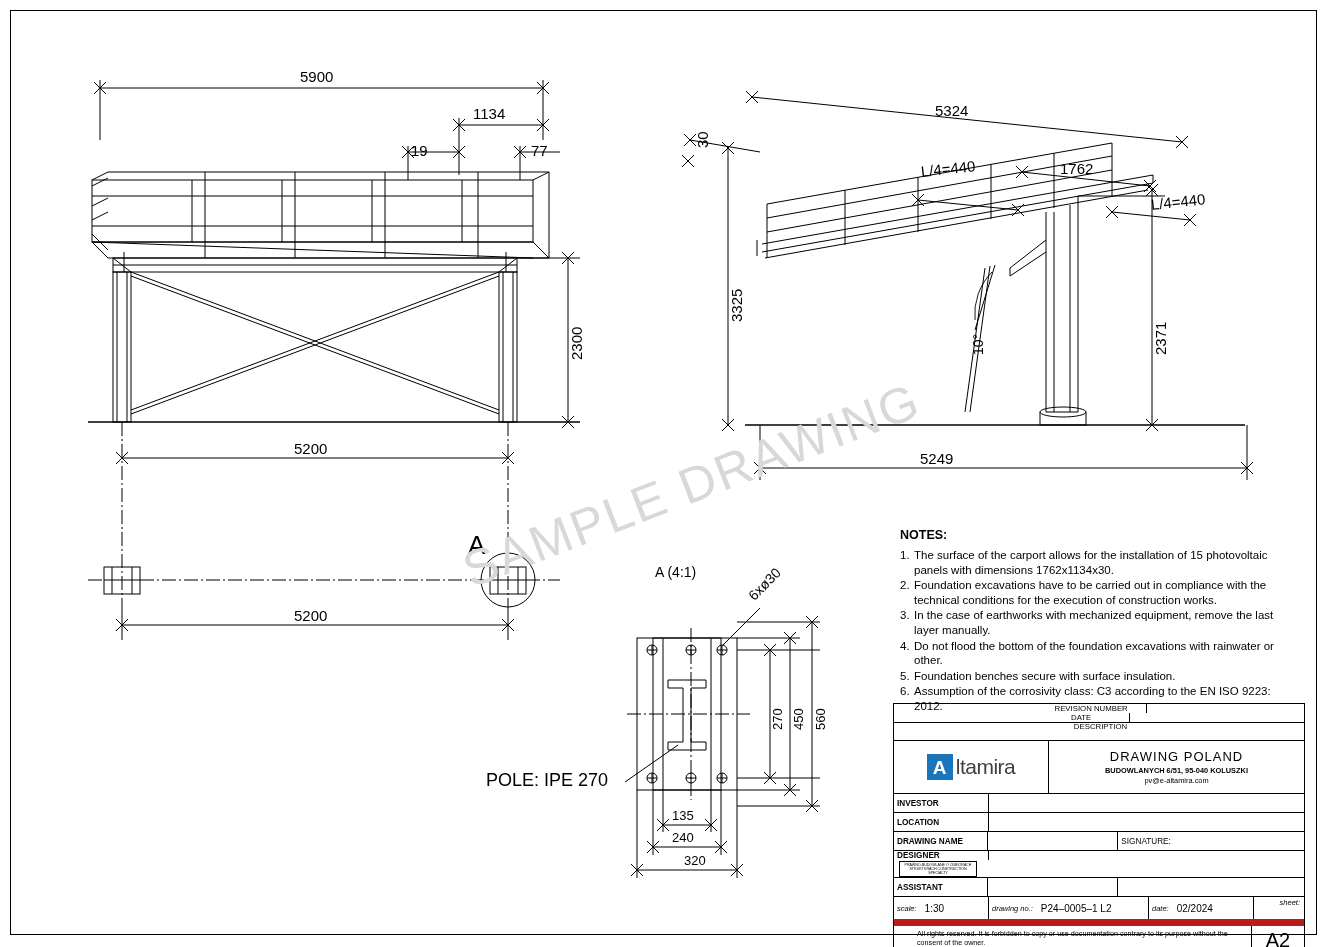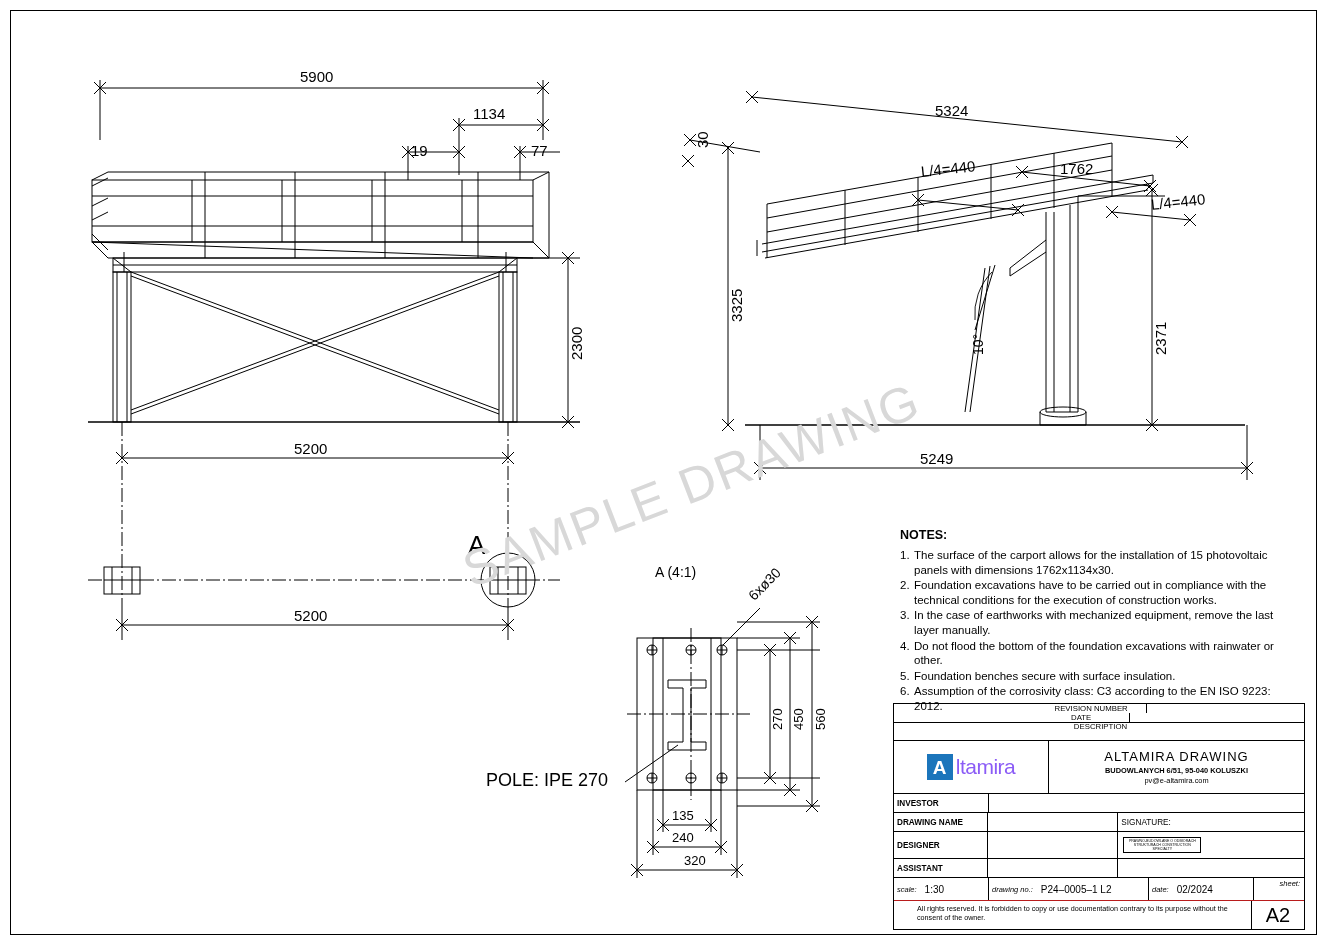--- a/index.html
+++ b/index.html
@@ -134,21 +134,21 @@
     align-items: center;
     justify-content: center;
     color: #fff;
     font-size: 19px;
     font-weight: bold;
     line-height: 1;
   }
   .logo-text {
     font-size: 21px;
     letter-spacing: -0.5px;
-    color: #8b5cf6;
+    color: #404040;
     text-align: center;
   }
   .tb-company {
     flex: 1;
     display: flex;
     flex-direction: column;
     align-items: center;
     justify-content: center;
     text-align: center;
   }
@@ -189,21 +189,21 @@
     padding: 1px 2px;
     text-align: center;
     margin: 1px 0 1px 2px;
     width: 78px;
     box-sizing: border-box;
     align-self: center;
   }
   .tb-meta {
     display: flex;
     height: 22px;
-    border-bottom: 1px solid #b91c1c;
+    border-bottom: 7px solid #b91c1c;
   }
   .meta-cell {
     display: flex;
     align-items: center;
     box-sizing: border-box;
     border-right: 1px solid #000;
     padding-left: 3px;
     position: relative;
   }
   .meta-k { font-size: 7.5px; font-style: italic; }
@@ -553,39 +553,43 @@
     <div class="tb-spacer"></div>
 
     <div class="tb-header">
       <div class="tb-logo">
         <div class="logo-inner">
           <div class="logo-mark">A</div>
           <div class="logo-text">ltamira</div>
         </div>
       </div>
       <div class="tb-company">
-        <div class="co-name">ALTAMIRA  DRAWING</div>
+        <div class="co-name">DRAWING  POLAND</div>
         <div class="co-addr">BUDOWLANYCH 6/51, 95-040 KOLUSZKI</div>
         <div class="co-mail">pv@e-altamira.com</div>
       </div>
     </div>
 
     <div class="tb-row">
       <div class="tb-lbl">INVESTOR</div>
       <div class="tb-val"></div>
     </div>
 
+    <div class="tb-row">
+      <div class="tb-lbl">LOCATION</div>
+      <div class="tb-val"></div>
+    </div>
 
     <div class="tb-row">
       <div class="tb-lbl">DRAWING NAME</div>
       <div class="tb-val2"></div>
       <div class="tb-sig">SIGNATURE:</div>
     </div>
 
-    <div class="tb-row" style="height:26px;">
+    <div class="tb-row" style="height:26px;flex-direction:column;">
       <div class="tb-lbl">DESIGNER</div>
       <div class="tb-val2"></div>
       <div class="tb-sig">
         <div class="stamp">PRAWNO-BUDOWLANE O ODBIORACH STRUKTURACH CONSTRUCTION SPECIALTY</div>
       </div>
     </div>
 
     <div class="tb-row">
       <div class="tb-lbl">ASSISTANT</div>
       <div class="tb-val2"></div>

